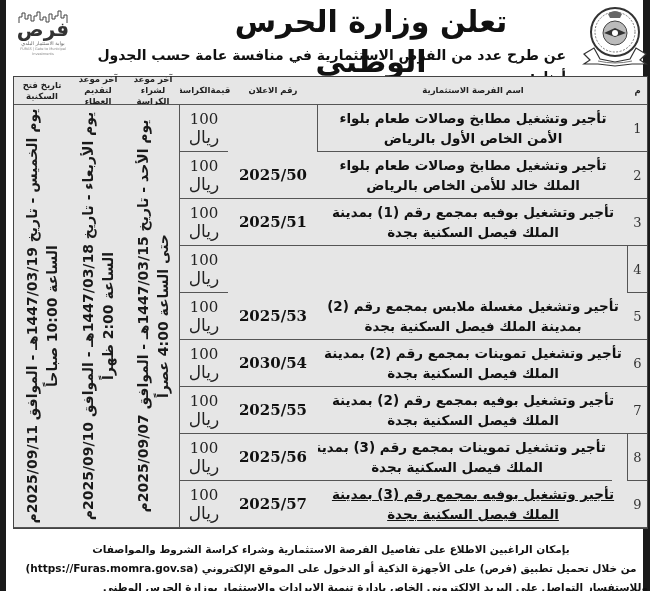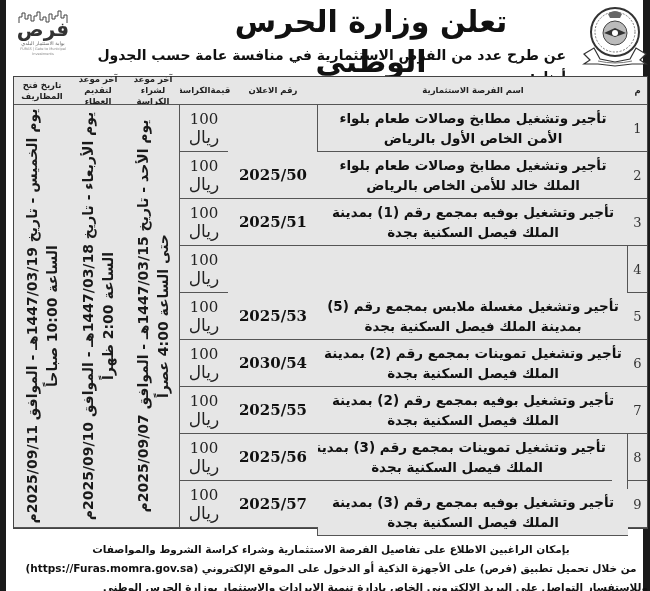--- a/index.html
+++ b/index.html
@@ -121,21 +121,21 @@
     <div class="cell hdr" style="left:111px;top:0;width:55px;height:28px;flex-direction:column;">
       <span>آخر موعد</span>
       <span>لشراء الكراسة</span>
     </div>
     <div class="cell hdr" style="left:55px;top:0;width:57px;height:28px;flex-direction:column;">
       <span>آخر موعد</span>
       <span>لتقديم العطاء</span>
     </div>
     <div class="cell hdr" style="left:0;top:0;width:56px;height:28px;border-left:none;flex-direction:column;">
       <span>تاريخ فتح</span>
-      <span>المظاريف</span>
+      <span>السكنية</span>
     </div>
 
     <div class="cell vcell" style="left:111px;top:28px;width:55px;height:423px;">
       <div class="vtext">
         <span>يوم الأحد - تاريخ 1447/03/15هـ - الموافق 2025/09/07م</span>
         <span>حتى الساعة 4:00 عصراً</span>
       </div>
     </div>
     <div class="cell vcell" style="left:55px;top:28px;width:57px;height:423px;">
       <div class="vtext">
@@ -178,21 +178,21 @@
     </div>
     <div style="position:absolute;left:0;top:169px;width:633px;height:47px;">
       <div class="cell num" style="left:613px;top:0;width:20px;height:47px;">4</div>
       <div class="cell price" style="left:165px;top:0;width:49px;height:47px;">
         <span class="amt">100</span>
         <span class="cur">ريال</span>
       </div>
     </div>
     <div style="position:absolute;left:0;top:216px;width:633px;height:47px;">
       <div class="cell num" style="left:613px;top:0;width:20px;height:47px;">5</div>
-      <div class="cell name" style="left:303px;top:0;width:311px;height:47px;">تأجير وتشغيل مغسلة ملابس بمجمع رقم (5) بمدينة الملك فيصل السكنية بجدة</div>
+      <div class="cell name" style="left:303px;top:0;width:311px;height:47px;">تأجير وتشغيل مغسلة ملابس بمجمع رقم (2) بمدينة الملك فيصل السكنية بجدة</div>
       <div class="cell adno" style="left:213px;top:0;width:91px;height:47px;">2025/53</div>
       <div class="cell price" style="left:165px;top:0;width:49px;height:47px;">
         <span class="amt">100</span>
         <span class="cur">ريال</span>
       </div>
     </div>
     <div style="position:absolute;left:0;top:263px;width:633px;height:47px;">
       <div class="cell num" style="left:613px;top:0;width:20px;height:47px;">6</div>
       <div class="cell name" style="left:303px;top:0;width:311px;height:47px;">تأجير وتشغيل تموينات بمجمع رقم (2) بمدينة الملك فيصل السكنية بجدة</div>
       <div class="cell adno" style="left:213px;top:0;width:91px;height:47px;">2030/54</div>
@@ -214,21 +214,21 @@
       <div class="cell num" style="left:613px;top:0;width:20px;height:47px;">8</div>
       <div class="cell name" style="left:287px;top:0;width:311px;height:47px;">تأجير وتشغيل تموينات بمجمع رقم (3) بمدينة الملك فيصل السكنية بجدة</div>
       <div class="cell adno" style="left:213px;top:0;width:91px;height:47px;">2025/56</div>
       <div class="cell price" style="left:165px;top:0;width:49px;height:47px;">
         <span class="amt">100</span>
         <span class="cur">ريال</span>
       </div>
     </div>
     <div style="position:absolute;left:0;top:404px;width:633px;height:47px;">
       <div class="cell num" style="left:613px;top:0;width:20px;height:47px;">9</div>
-      <div class="cell name" style="left:303px;top:8px;width:311px;height:47px;">تأجير وتشغيل بوفيه بمجمع رقم (3) بمدينة الملك فيصل السكنية بجدة</div>
+      <div class="cell name" style="left:303px;top:0;width:311px;height:47px;text-decoration:underline;">تأجير وتشغيل بوفيه بمجمع رقم (3) بمدينة الملك فيصل السكنية بجدة</div>
       <div class="cell adno" style="left:213px;top:0;width:91px;height:47px;">2025/57</div>
       <div class="cell price" style="left:165px;top:0;width:49px;height:47px;">
         <span class="amt">100</span>
         <span class="cur">ريال</span>
       </div>
     </div>
   </div>
 
   <div class="footer">
     <div>بإمكان الراغبين الاطلاع على تفاصيل الفرصة الاستثمارية وشراء كراسة الشروط والمواصفات</div>

